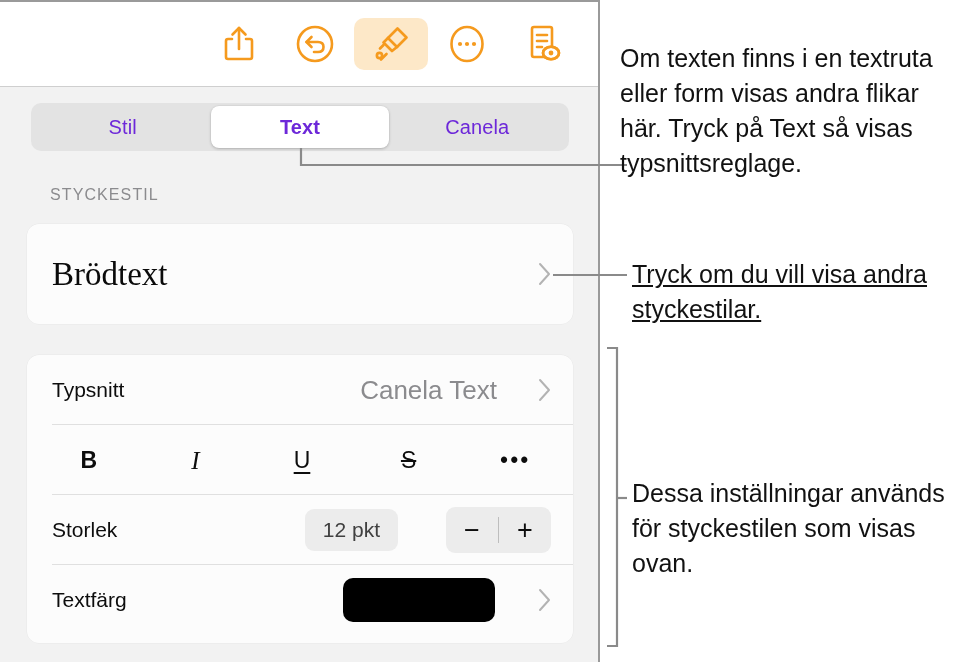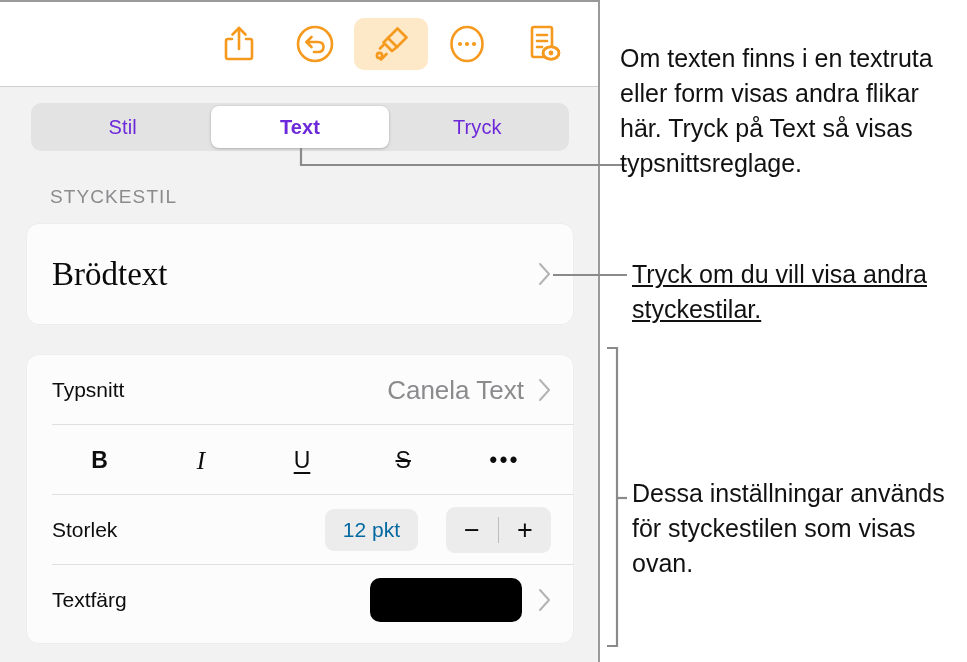--- a/index.html
+++ b/index.html
@@ -86,21 +86,21 @@
     background: #ffffff;
     box-shadow: 0 1px 3px rgba(0,0,0,.22), 0 0 0 .5px rgba(0,0,0,.04);
     font-weight: bold;
   }
 
   
   #styckestil-header {
     position: absolute;
     left: 50px;
     top: 186px;
-    font-size: 19px;
+    font-size: 16px;
     letter-spacing: 1.1px;
     color: #8b8b8e;
   }
 
   
   .card {
     position: absolute;
     left: 27px;
     width: 546px;
     background: #fcfcfc;
@@ -116,20 +116,21 @@
     height: 288px;
   }
 
   .row {
     position: relative;
     display: flex;
     align-items: center;
     height: 70px;
     padding: 0 22px 0 25px;
     box-sizing: border-box;
+    gap: 27px;
   }
   .row-divider::after {
     content: "";
     position: absolute;
     left: 25px;
     right: 0;
     bottom: 0;
     height: 1px;
     background: #e0e0e0;
   }
@@ -181,22 +182,22 @@
   #fmt-underline { text-decoration: underline; text-underline-offset: 4px; }
   #fmt-strike { text-decoration: line-through; }
   #fmt-more { font-size: 23px; letter-spacing: 2px; }
 
   
   #size-value {
     background: #ececec;
     border-radius: 9px;
     padding: 9px 18px;
     font-size: 21px;
-    color: #0369a1;
-    margin-right: 28px;
+    color: #404040;
+    margin-right: 21px;
   }
   #size-stepper {
     display: flex;
     align-items: center;
     background: #ececec;
     border-radius: 9px;
     height: 46px;
   }
   .step-btn {
     width: 52px;
@@ -307,21 +308,21 @@
           <circle cx="27" cy="30" r="2.4" fill="#f59a1e" stroke="none"></circle>
         </svg>
       </span>
     </div>
 
   </div>
 
   <div id="segmented">
     <div class="seg">Stil</div>
     <div class="seg selected">Text</div>
-    <div class="seg">Tryck</div>
+    <div class="seg">Canela</div>
   </div>
 
   <div id="styckestil-header">STYCKESTIL</div>
 
   <div class="card" id="paragraph-style-card">
     <div class="row" id="paragraph-style-row">
       <span id="paragraph-style-name">Brödtext</span>
       <span class="row-spacer"></span>
       <span class="chevron">
         <svg width="13" height="24" viewBox="0 0 13 24" fill="none" stroke="#b3b3b3" stroke-width="2" stroke-linecap="round" stroke-linejoin="round">

